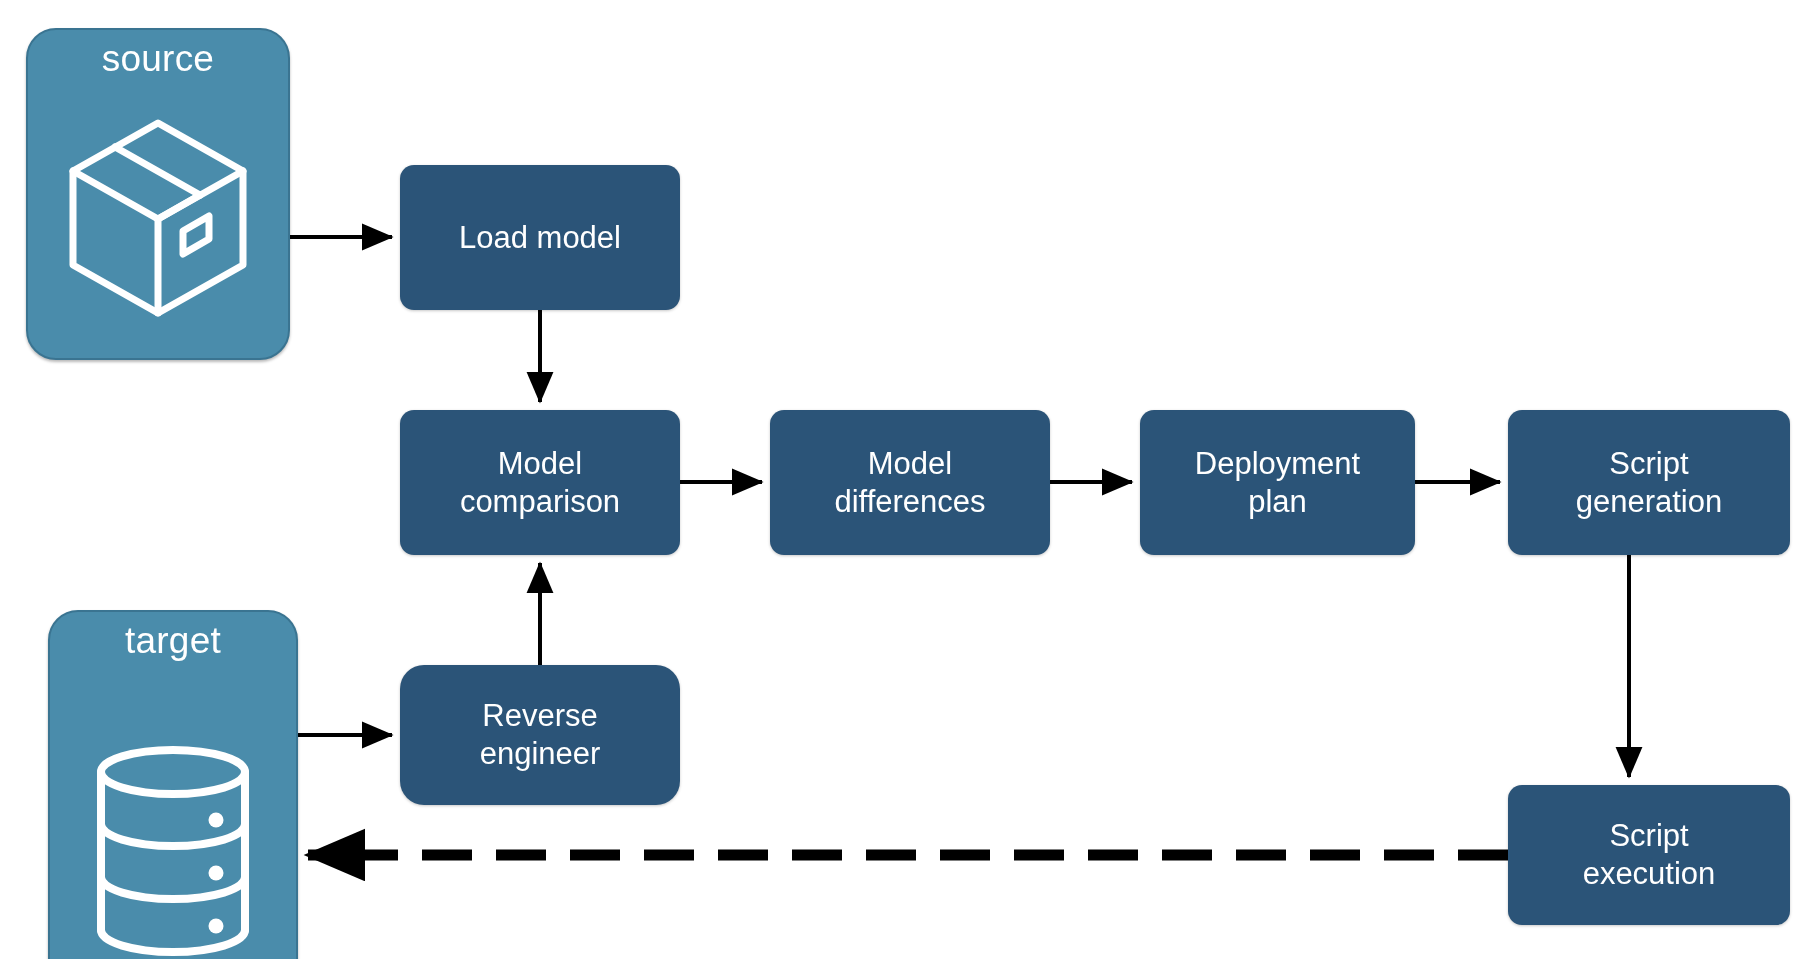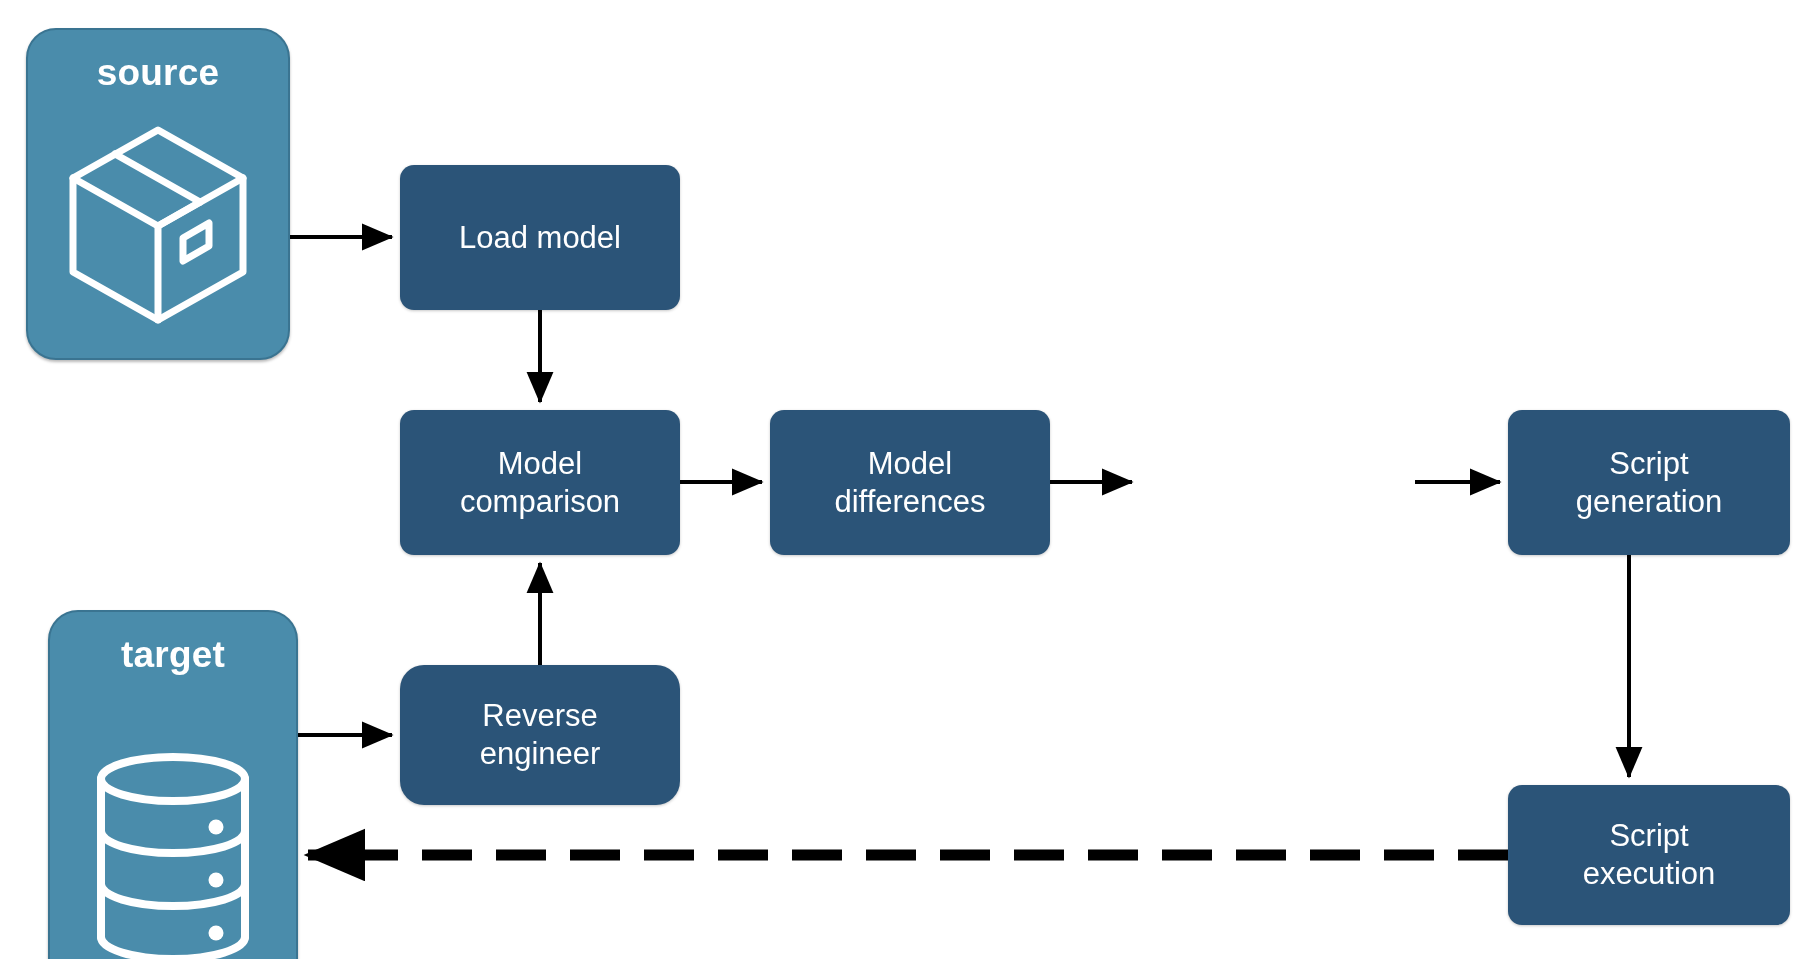--- a/index.html
+++ b/index.html
@@ -35,25 +35,25 @@
     background: #4a8cab;
     border: 2px solid #3a7491;
     box-shadow: 0 2px 3px rgba(0,0,0,0.28);
     display: flex;
     flex-direction: column;
     align-items: center;
     z-index: 3;
   }
   .endpoint-title {
     color: #ffffff;
-    font-weight: bold;
+    font-weight: normal;
     font-size: 37px;
     letter-spacing: 0.2px;
     line-height: 1;
-    margin-top: 24px;
+    margin-top: 10px;
   }
   .endpoint-icon {
     flex: 1;
     display: flex;
     align-items: center;
     justify-content: center;
     width: 100%;
   }
 
   
@@ -161,20 +161,24 @@
   <div class="proc" style="left:400px; top:410px; width:280px; height:145px;">
     <span>Model
 comparison</span>
   </div>
 
   <div class="proc" style="left:770px; top:410px; width:280px; height:145px;">
     <span>Model
 differences</span>
   </div>
 
+  <div class="proc" style="left:1140px; top:410px; width:275px; height:145px;">
+    <span>Deployment
+plan</span>
+  </div>
 
   <div class="proc" style="left:1508px; top:410px; width:282px; height:145px;">
     <span>Script
 generation</span>
   </div>
 
   <div class="proc" style="left:400px; top:665px; width:280px; height:140px;border-radius:24px;">
     <span>Reverse
 engineer</span>
   </div>

